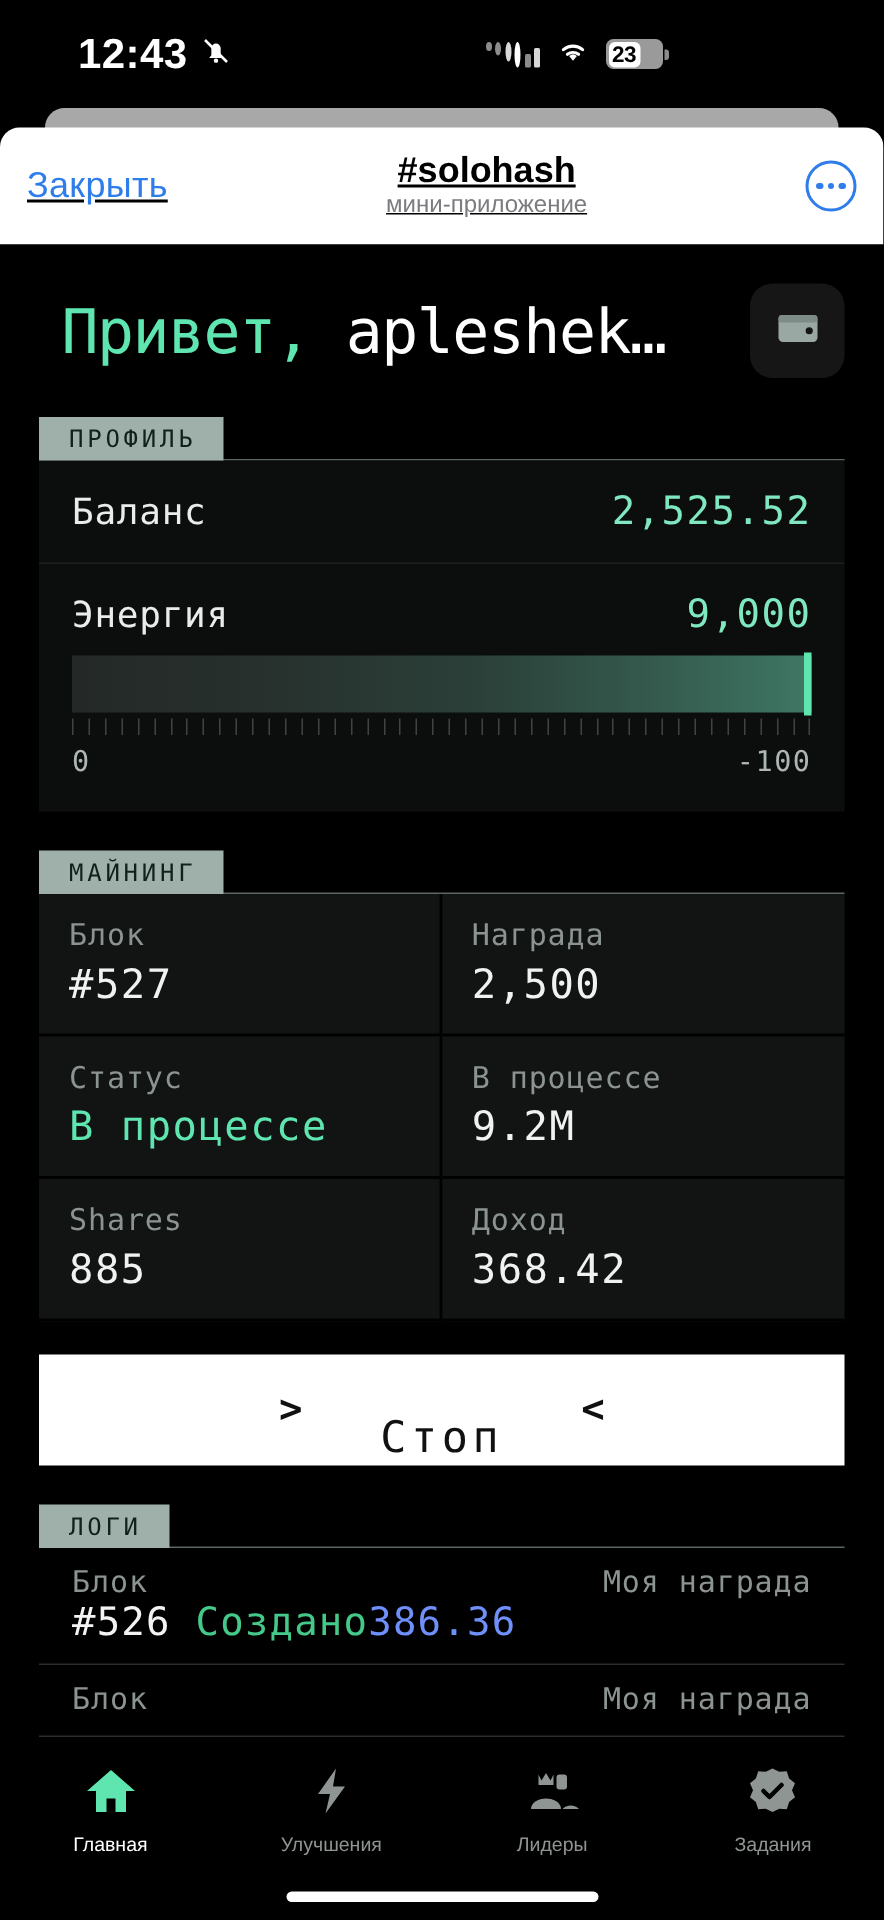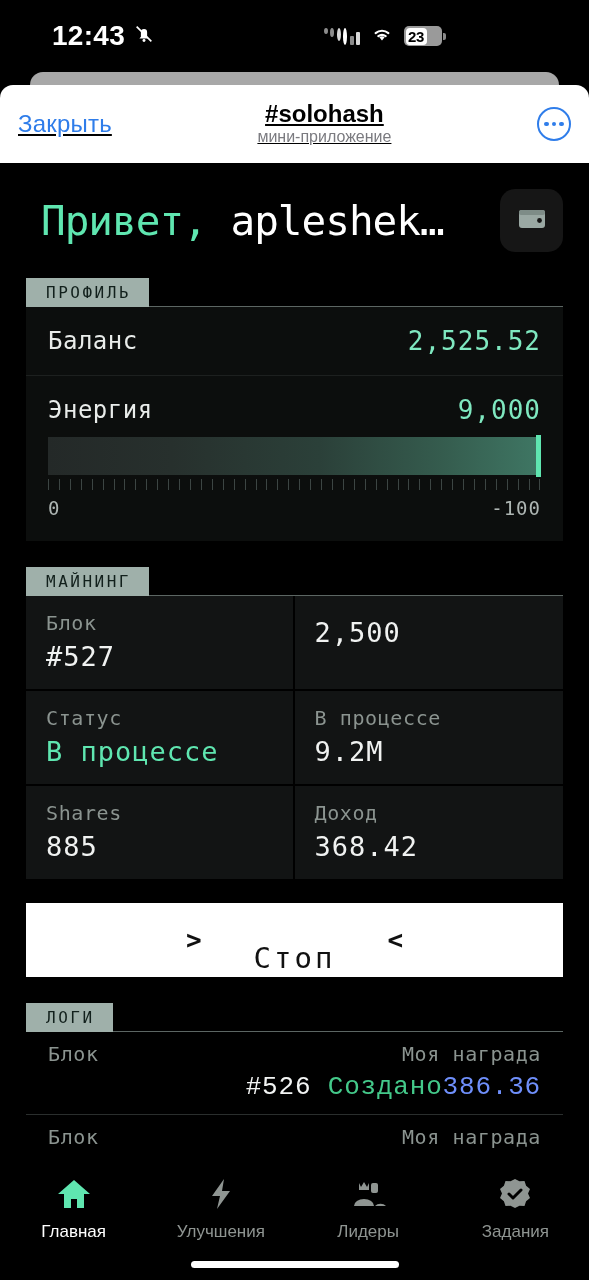--- a/index.html
+++ b/index.html
@@ -96,31 +96,31 @@
   .stop-wrap{ padding:22px 26px 0 26px; }
   .stop-btn{ width:100%; height:74px; background:#fff; display:flex;
     align-items:center; justify-content:center; gap:52px; }
   .stop-arrow{ font-size:26px; color:#111; font-weight:700; }
   .stop-label{ font-size:29px; color:#111; letter-spacing:3px;margin-top:36px; }
 
   
   .log-row{ padding:10px 22px 12px 22px; border-bottom:1px solid #2a2e2d; }
   .log-head{ display:flex; justify-content:space-between;
     font-size:20px; color:#8b9490; letter-spacing:.6px; }
-  .log-body{ display:flex; justify-content:flex-end; margin-top:6px;font-family:Liberation Mono, monospace; }
+  .log-body{ display:flex; justify-content:flex-start; margin-top:1px; }
   .log-block{ font-size:26px; color:#f2f4f3; letter-spacing:.8px; }
   .log-status{ color:#44c98a; }
   .log-reward{ font-size:26px; color:#6f8ffb; letter-spacing:.8px; }
 
   
   .bottomnav{ position:absolute; bottom:0; left:0; width:589px; height:117px;
     background:#000; display:flex; align-items:flex-start; justify-content:space-around;
     padding-top:14px; }
   .nav-item{ width:120px; display:flex; flex-direction:column; align-items:center; gap:7px; }
-  .nav-label{ font-family:"Liberation Sans",sans-serif; font-size:17px; color:#8f9592; }
+  .nav-label{ font-family:"Liberation Sans",sans-serif; font-size:13px; color:#8f9592; }
   .nav-item.active .nav-label{ color:#fff; }
   .home-indicator{ position:absolute; bottom:12px; left:50%; transform:translateX(-50%);
     width:208px; height:7px; background:#fff; border-radius:4px; }
 </style>
 </head>
 <body>
 
 <div id="screen">
 
   <div class="statusbar">
@@ -265,20 +265,21 @@
 
     <div class="sect">
       <div class="sect-tab">МАЙНИНГ</div>
       <div class="sect-rule"></div>
       <div class="grid" id="mining-grid">
           <div class="cell">
             <div class="cell-label">Блок</div>
             <div class="cell-value">#527</div>
           </div>
           <div class="cell">
+            <div class="cell-label">Награда</div>
             <div class="cell-value">2,500</div>
           </div>
           <div class="cell">
             <div class="cell-label">Статус</div>
             <div class="cell-value mint">В процессе</div>
           </div>
           <div class="cell">
             <div class="cell-label">В процессе</div>
             <div class="cell-value">9.2M</div>
           </div>

